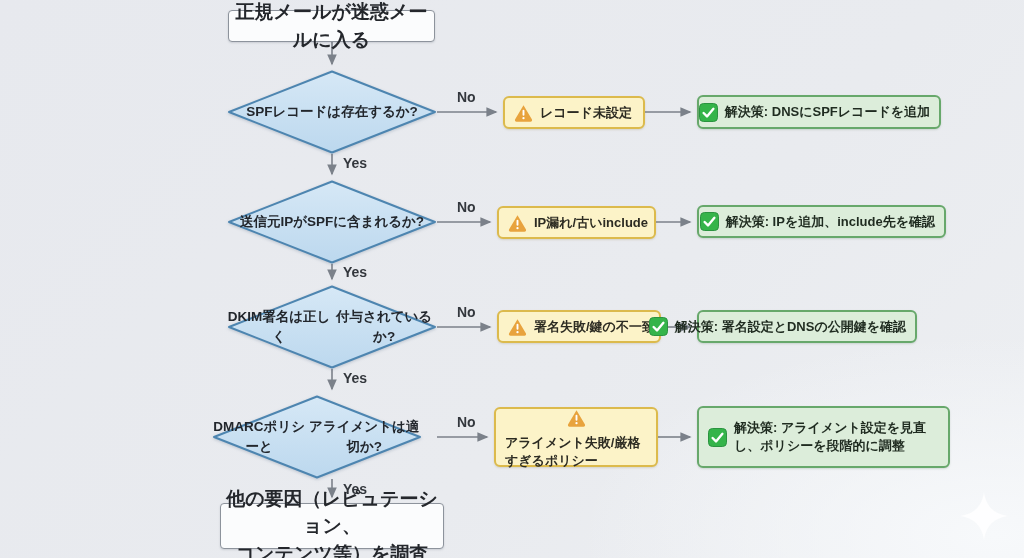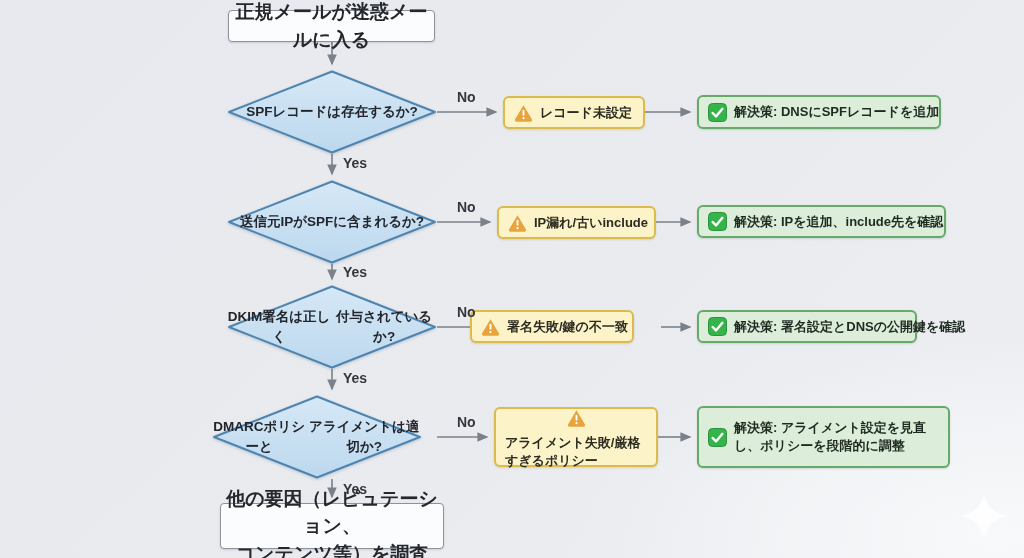--- a/index.html
+++ b/index.html
@@ -54,26 +54,26 @@
     box-shadow:0 1px 2px rgba(120,100,30,.18);
     color:#2c2b22; font-size:13px; font-weight:600; line-height:1.35;
     gap:7px; padding:0 9px; justify-content:flex-start;
   }
   .solbox {
     background: var(--solution-fill,#dcedda);
     border:2px solid var(--solution-border,#67a86b);
     border-radius:6px;
     box-shadow:0 1px 2px rgba(50,100,55,.18);
     color:#1f2b20; font-size:13px; font-weight:600; line-height:1.35;
-    gap:7px; padding:0 9px; justify-content:space-between;
+    gap:7px; padding:0 9px; justify-content:flex-end;
   }
   .one-line { white-space:nowrap; }
   .w1 { left:503px; top:96px;  width:142px; height:33px; }
   .w2 { left:497px; top:206px; width:159px; height:33px; }
-  .w3 { left:470px; top:310px; width:164px; height:33px; }
+  .w3 { left:497px; top:310px; width:164px; height:33px; }
   .w4 { left:494px; top:407px; width:164px; height:60px;flex-direction:column; }
   .s1 { left:697px; top:95px;  width:244px; height:34px; }
   .s2 { left:697px; top:205px; width:249px; height:33px; }
   .s3 { left:697px; top:310px; width:220px; height:33px; }
   .s4 { left:697px; top:406px; width:253px; height:62px; }
 
   .icon { flex:0 0 auto; display:block; }
 
   .edge-label {
     position:absolute; color:#33373d; font-size:14px; font-weight:600;

